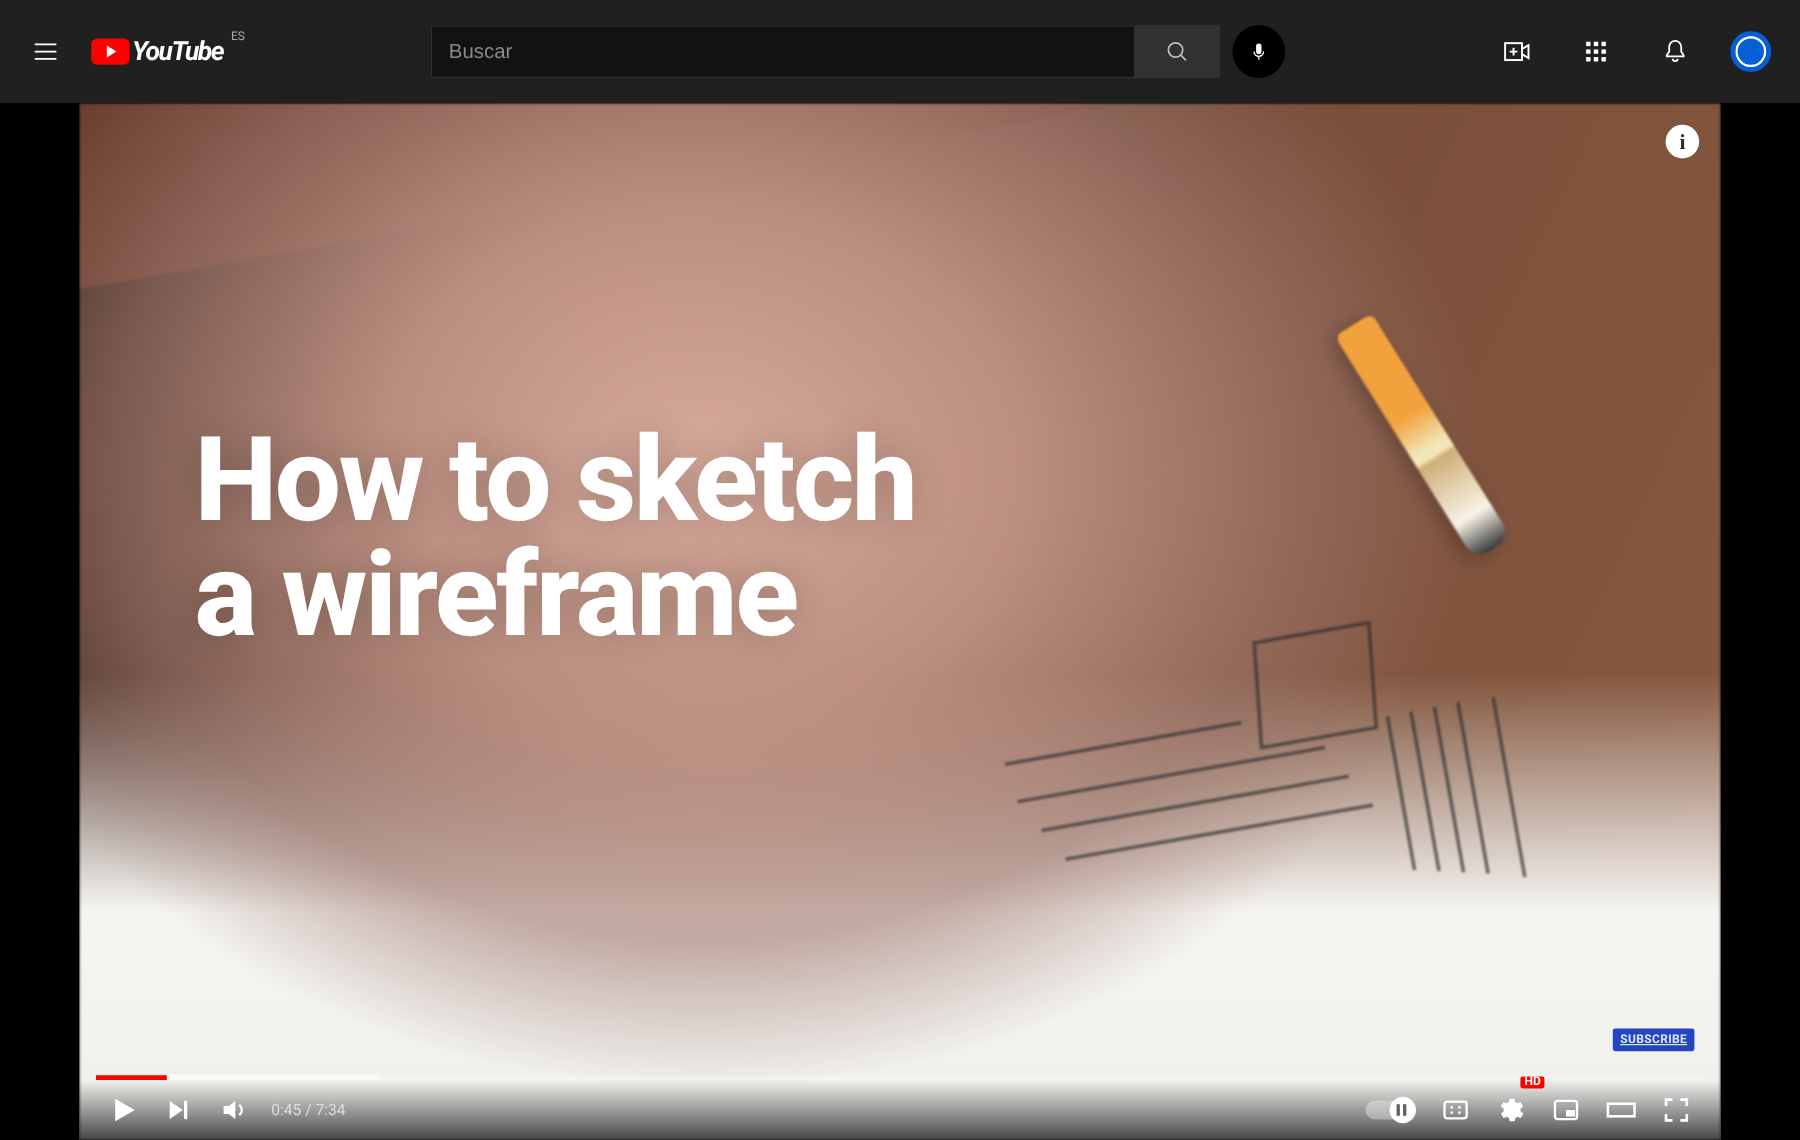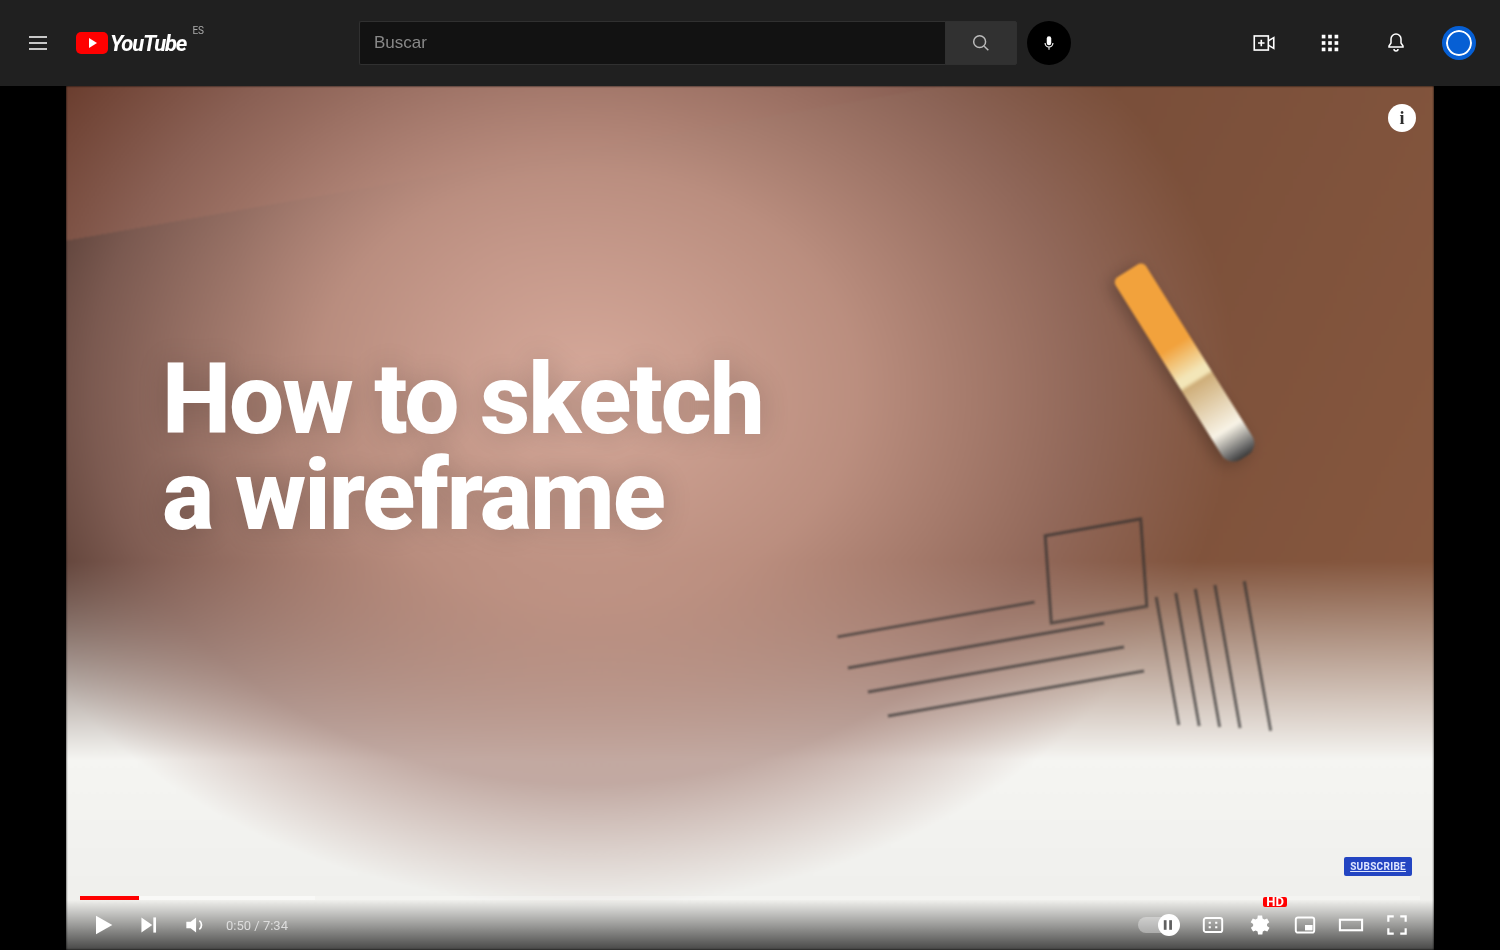--- a/index.html
+++ b/index.html
@@ -59,21 +59,21 @@
   .progress-row { position: absolute; left: 14px; right: 14px; bottom: 50px; height: 4px; background: rgba(255,255,255,0.25); cursor: pointer; }
   .progress-buf { position: absolute; top: 0; left: 0; height: 4px; background: rgba(255,255,255,0.45); }
   .progress-play { position: absolute; top: 0; left: 0; height: 4px; background: #ff0000; }
   .controls { position: absolute; left: 0; right: 0; bottom: 0; height: 50px; display: flex; align-items: center; padding: 0 14px; background: linear-gradient(to top, rgba(0,0,0,0.7), rgba(0,0,0,0)); }
   .ctrl { width: 46px; height: 46px; display: flex; align-items: center; justify-content: center; cursor: pointer; }
   .time { font-size: 13px; color: #ddd; margin-left: 8px; }
   .spacer { flex: 1; }
   .autoplay { width: 40px; height: 16px; background: rgba(255,255,255,0.35); border-radius: 10px; position: relative; margin-right: 12px; cursor: pointer; }
   .autoplay::after { content:""; position:absolute; right: -2px; top: -3px; width: 22px; height: 22px; background: #fff; border-radius: 50%; display:flex; align-items:center; justify-content:center; }
   .autoplay .pauseicon { position: absolute; right: 3px; top: 2px; z-index: 2; }
-  .hd-badge { position: absolute; top: -5px; right: -5px; background: #ff0000; color: #fff; font-size: 13px; font-weight: 700; padding: 0 3px; border-radius: 2px; line-height: 10px; }
+  .hd-badge { position: absolute; top: -5px; right: -5px; background: #ff0000; color: #fff; font-size: 10px; font-weight: 700; padding: 0 3px; border-radius: 2px; line-height: 10px; }
   .settings-wrap { position: relative; }
   svg { display: block; }
 </style>
 </head>
 <body>
 
 <div class="topbar">
   <div class="tb-left">
     <div class="hamburger">
       <svg width="24" height="24" viewBox="0 0 24 24">
@@ -185,21 +185,21 @@
             <rect x="16" y="5" width="2.5" height="14"></rect>
           </svg>
       </div>
       <div class="ctrl">
         <svg width="26" height="26" viewBox="0 0 24 24" fill="#fff">
             <path d="M4 9v6h4l5 4V5L8 9H4z"></path>
             <path d="M16 8a5 5 0 0 1 0 8" stroke="#fff" stroke-width="1.6" fill="none"></path>
           </svg>
       </div>
       <span class="time">
-        <span>0:50</span><span> / </span><span>7:34</span>
+        <span>0:45</span><span> / </span><span>7:34</span>
       </span>
 
       <div class="spacer"></div>
 
       <div class="autoplay">
         <svg class="pauseicon" width="14" height="12" viewBox="0 0 10 10" fill="#606060">
             <rect x="1.5" y="1" width="2.3" height="8"></rect>
             <rect x="6" y="1" width="2.3" height="8"></rect>
           </svg>
       </div>

